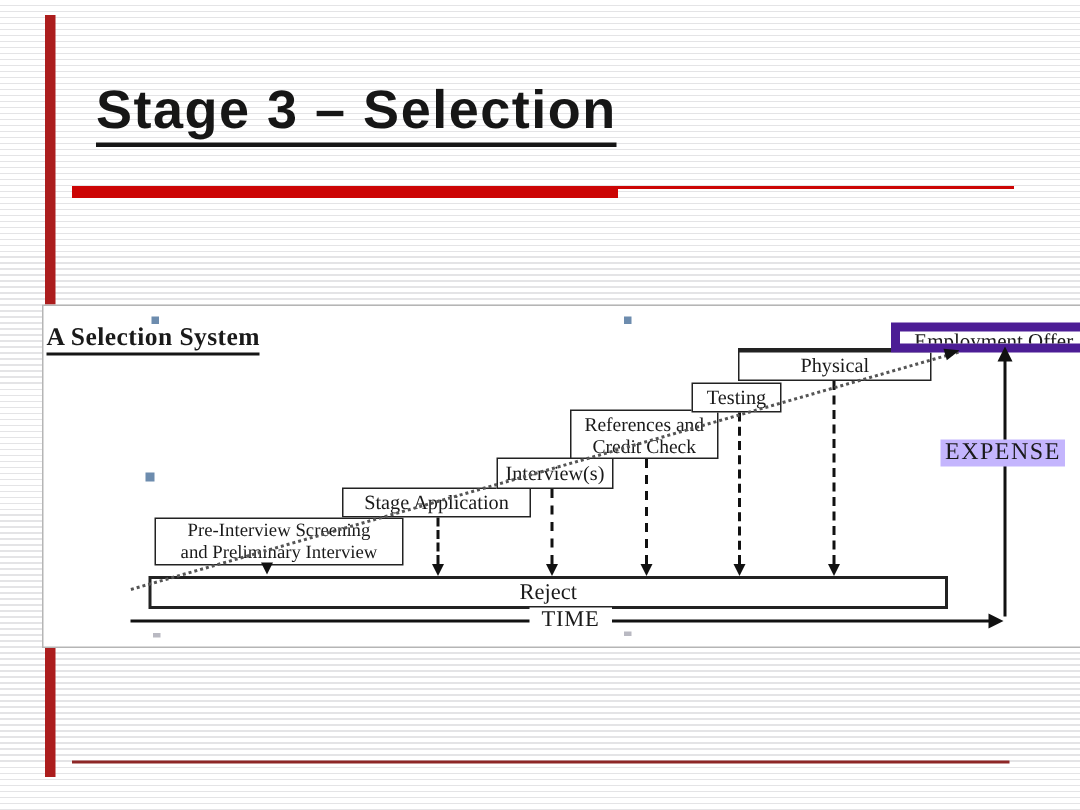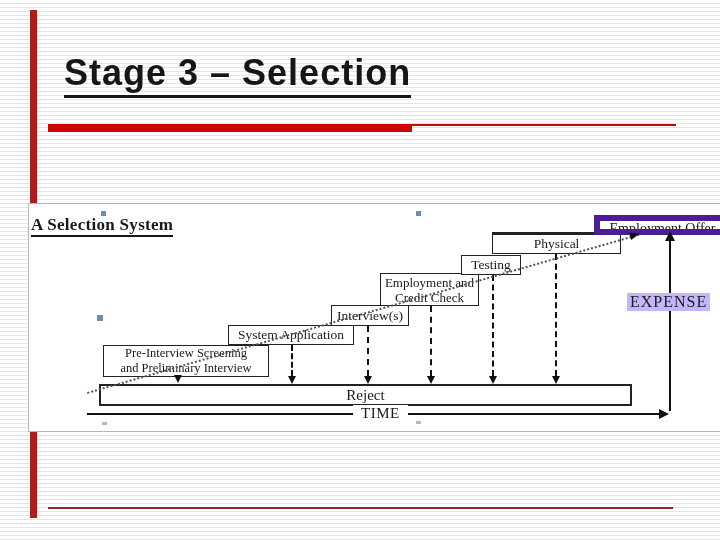--- a/index.html
+++ b/index.html
@@ -89,24 +89,24 @@
     <div class="heading"><span>A Selection System</span></div>
 
     <div class="diag">
       <div class="diag-head"></div>
     </div>
 
     <div class="dbox b0">
       <div>Pre-Interview Screening</div>
       <div>and Preliminary Interview</div>
     </div>
-    <div class="dbox b1">System Application</div>
+    <div class="dbox b1">Stage Application</div>
     <div class="dbox b2">Interview(s)</div>
     <div class="dbox b3">
-      <div>Employment and</div>
+      <div>References and</div>
       <div>Credit Check</div>
     </div>
     <div class="dbox b4">Testing</div>
     <div class="dbox b5">Physical</div>
     <div class="dbox b6">Employment Offer</div>
 
     <div class="ahead" style="left:145px;top:171px;"></div>
     <div class="dash" style="left:262px;top:141px;height:31px;"></div>
     <div class="ahead" style="left:259px;top:172px;"></div>
     <div class="dash" style="left:338px;top:122px;height:50px;"></div>

